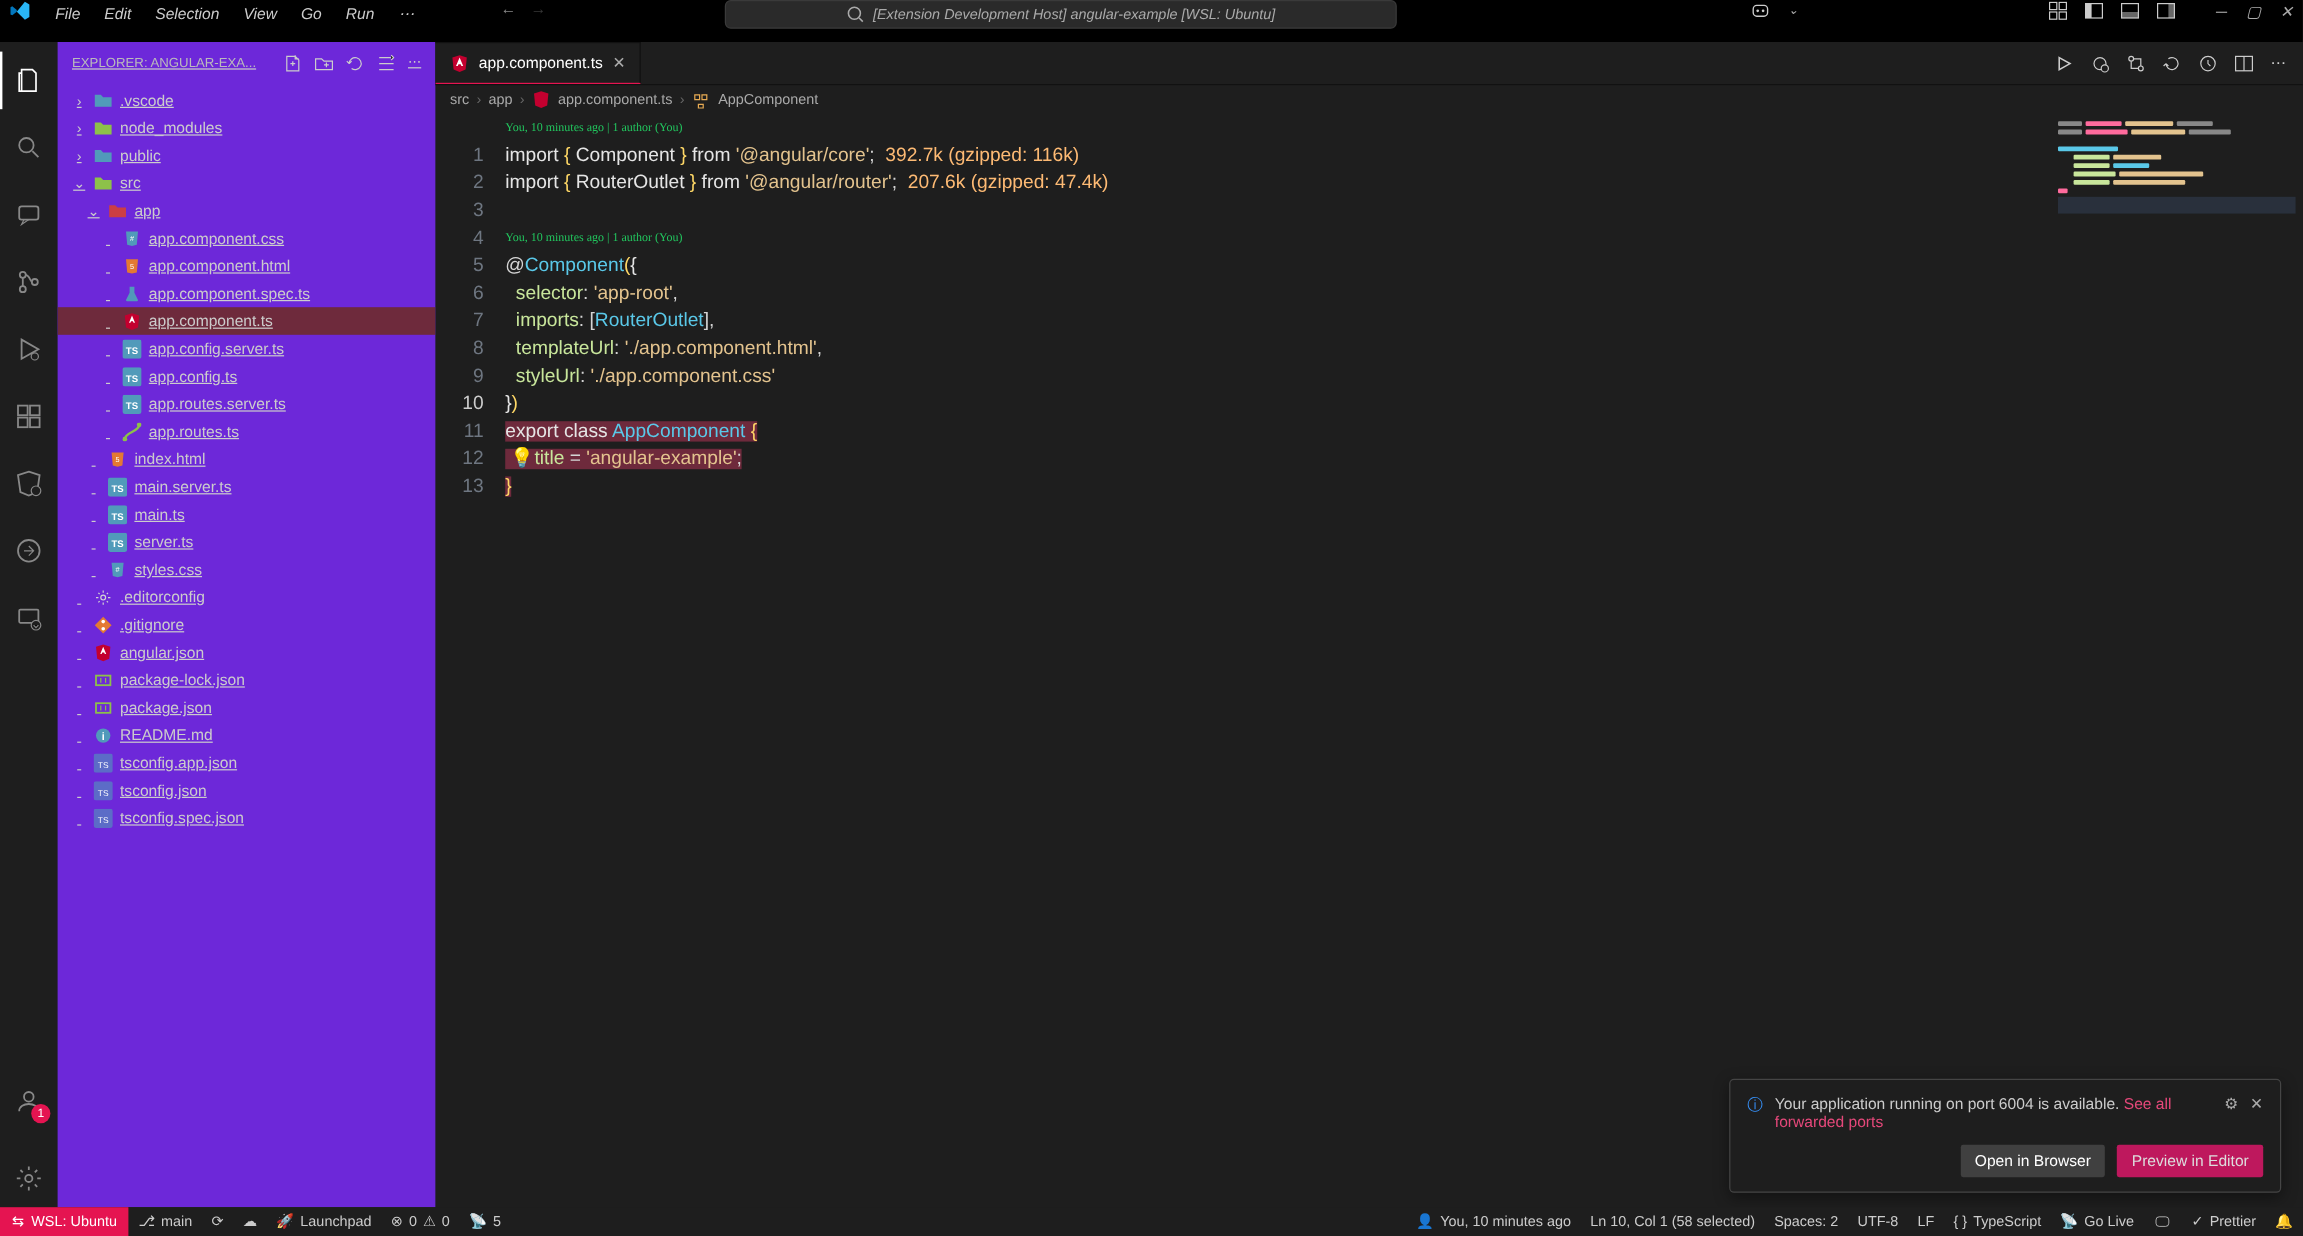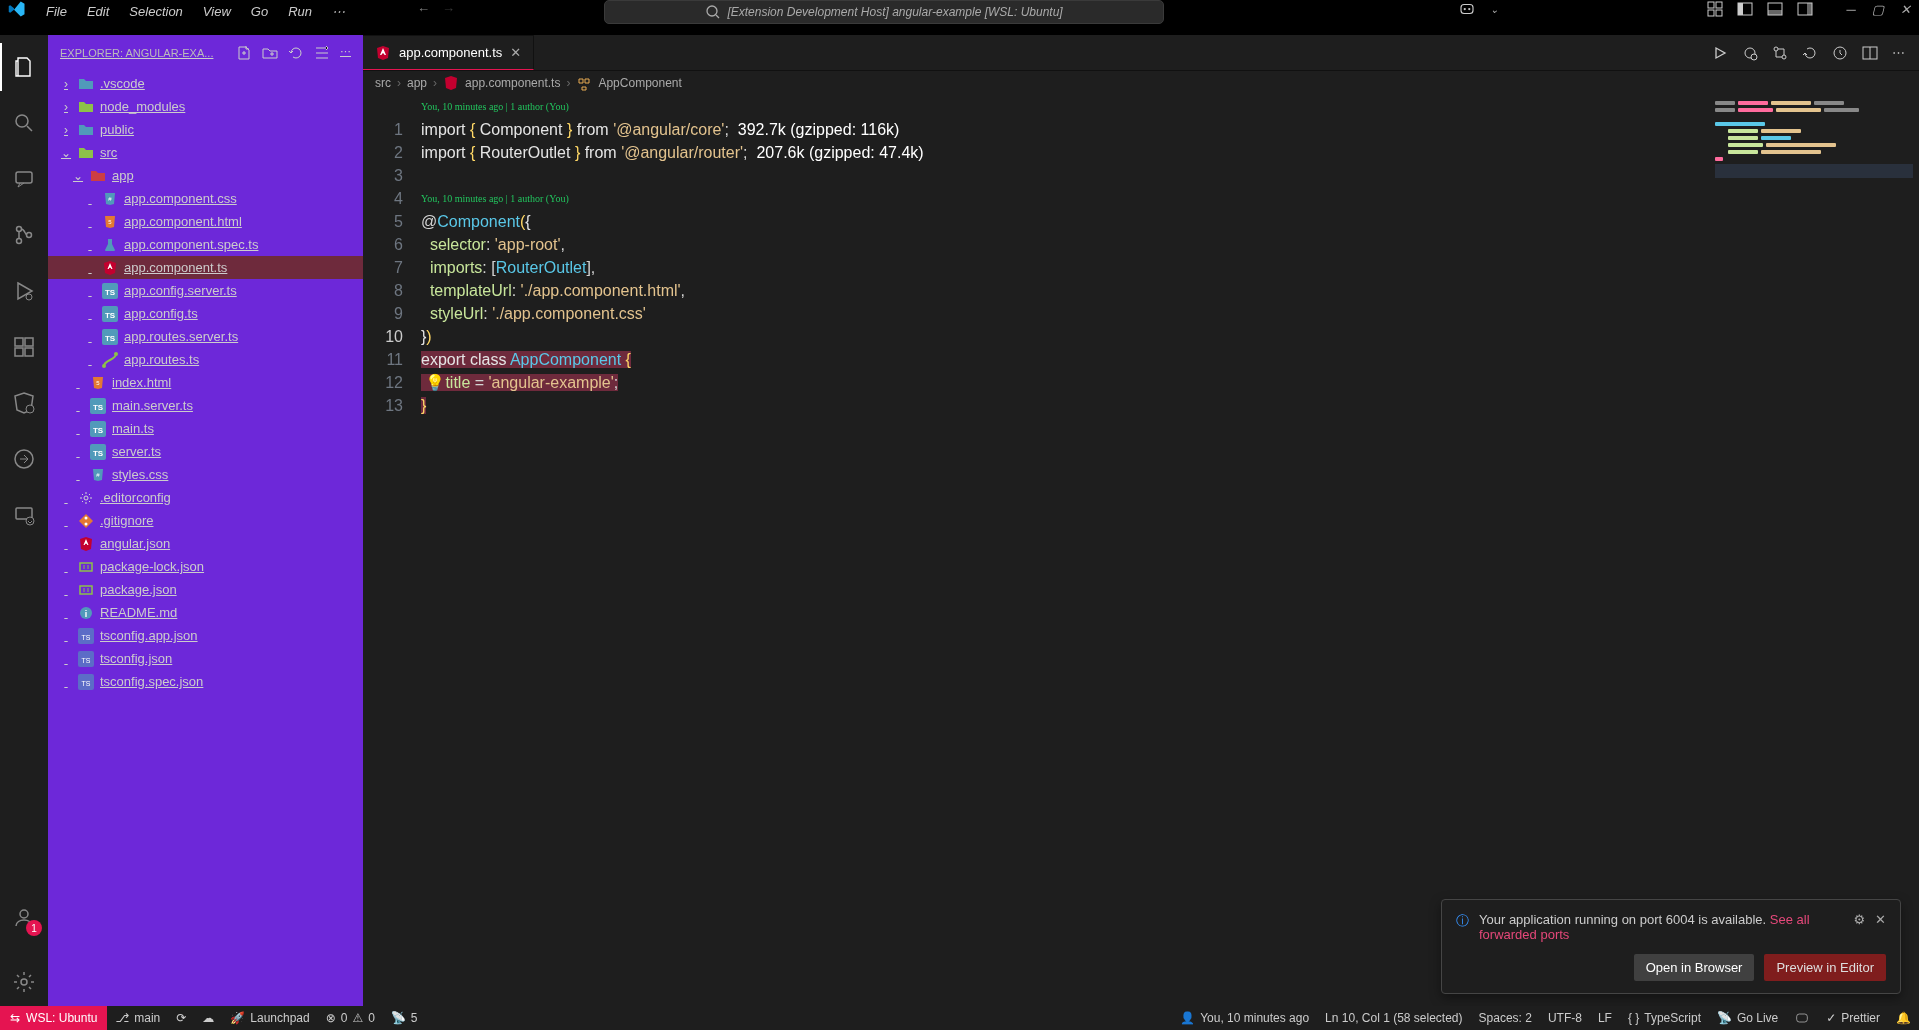--- a/index.html
+++ b/index.html
@@ -54,37 +54,37 @@
 .codeline span { position: relative; z-index: 1; }
 .sel { background: #6e2a3c; }
 
 
 .kw { color: #e5e5e5; }
 .type { color: #5ac8e8; }
 .str { color: #e3c38e; } 
 .punc { color: #d4d4d4; }
 .brace { color: #ffd866; }
 .prop { color: #c8e69b; }
-.sizehint { color: #ffffff; margin-top: 30px; }
+.sizehint { color: #fdba74; margin-top: 30px; }
 .bulb { color: #ffc83d; }
 
 
 .minimap { width: 210px; padding: 6px; }
 .minimap .mrow { height: 4px; margin-bottom: 3px; display: flex; gap: 3px; }
 .minimap .mchunk { height: 4px; border-radius: 1px; }
 
 
 .notification { position: absolute; right: 18px; bottom: 36px; width: 460px; background: #1e1e1e; border: 1px solid #454545; border-radius: 4px; padding: 12px 14px; box-shadow: 0 4px 12px rgba(0,0,0,0.4); }
 .notification .notif-head { display: flex; align-items: flex-start; gap: 10px; color: #ccc; font-size: 13px; }
 .notification .info-icon { color: #3794ff; }
 .notification .link { color: #e5487a; }
 .notification .notif-actions { display: flex; justify-content: flex-end; gap: 10px; margin-top: 12px; }
 .btn { padding: 6px 12px; border-radius: 2px; font-size: 13px; cursor: pointer; }
 .btn-primary { background: #404040; color: #fff; }
-.btn-secondary { background: #7f1d1d; color: #ddd; }
+.btn-secondary { background: #be185d; color: #ddd; }
 .notif-icons { margin-left: auto; display: flex; gap: 10px; color: #aaa; }
 
 
 .statusbar { position: absolute; left: 0; right: 0; bottom: 0; height: 24px; background: #1e1e1e; display: flex; align-items: center; font-size: 12px; color: #ccc; }
 .statusbar .remote { background: #e51451; color: #fff; height: 100%; display: flex; align-items: center; padding: 0 10px; gap: 6px; }
 .status-item { padding: 0 8px; display: flex; align-items: center; gap: 5px; height: 100%; }
 .statusbar .right { margin-left: auto; display: flex; align-items: center; }
 
 svg { display: block; }
 .icon16 { width: 16px; height: 16px; }

